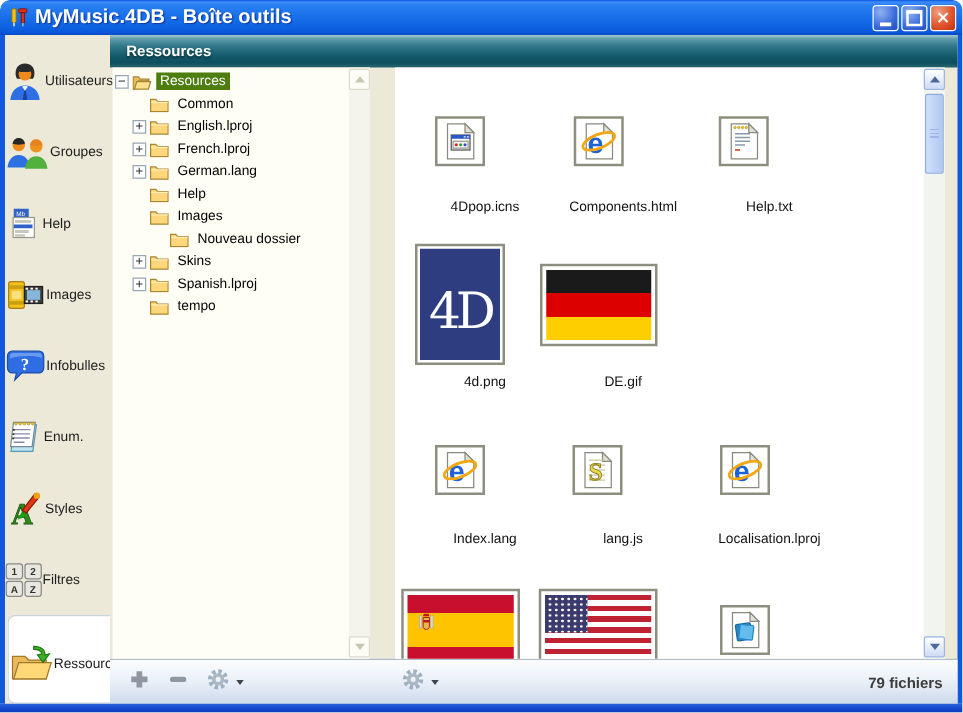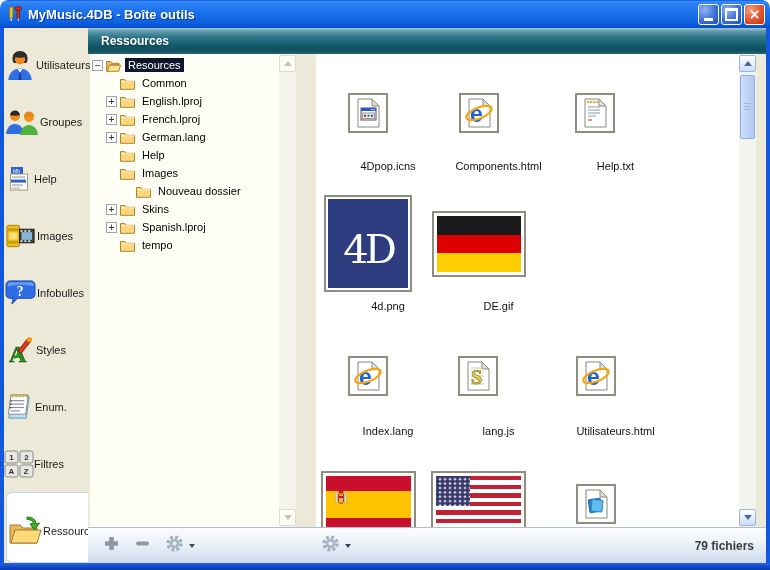--- a/index.html
+++ b/index.html
@@ -5,21 +5,21 @@
   html,body{margin:0;padding:0;}
   body{width:770px;height:570px;overflow:hidden;position:relative;background:#fff;
        font-family:"Liberation Sans",sans-serif;cursor:default;-webkit-font-smoothing:antialiased;}
   .window{position:absolute;inset:0;display:flex;flex-direction:column;border-radius:8px 8px 0 0;overflow:hidden;}
 
   
   .titlebar{height:28px;flex:none;display:flex;align-items:center;padding:0 5px 0 7px;
     background:linear-gradient(180deg,#0a55e4 0%,#3d8df8 6%,#2a80f2 14%,#1a71ea 45%,#0d61e0 80%,#0a55d8 94%,#0947c0 100%);
     border-radius:7px 7px 0 0;}
   .app-icon{display:flex;margin-right:5px;}
-  .title-text{color:#fff;font-weight:bold;font-size:13px;text-shadow:1px 1px 1px #1038a0;}
+  .title-text{color:#fff;font-weight:bold;font-size:16px;text-shadow:1px 1px 1px #1038a0;}
   .win-controls{margin-left:auto;display:flex;gap:2px;}
   .wbtn{width:21px;height:21px;border-radius:3px;border:1px solid #fff;box-sizing:border-box;
         display:flex;align-items:center;justify-content:center;}
   .wbtn.min,.wbtn.max{background:radial-gradient(circle at 30% 25%,#8fb2f2,#3a6ad8 60%,#2050c0);}
   .wbtn.close{background:radial-gradient(circle at 30% 25%,#f0a080,#e0552e 55%,#c03010);}
   .wbtn.min{align-items:flex-end;}
   .glyph-min{width:9px;height:3px;background:#fff;margin-bottom:3px;}
   .glyph-max{width:9px;height:8px;border:2px solid #fff;border-top-width:3px;box-sizing:content-box;}
   .glyph-close{color:#fff;font-size:14px;font-weight:bold;line-height:1;font-family:"DejaVu Sans",sans-serif;}
 
@@ -45,21 +45,21 @@
   
   .panels{flex:1;display:flex;min-height:0;}
   .tree-panel{width:206px;flex:none;margin-left:2px;background:#fffef4;position:relative;overflow:hidden;}
   .tree-rows{padding-top:2px;}
   .tree-row{height:18px;display:flex;align-items:center;font-size:11px;color:#000;}
   .exp{width:11px;height:11px;flex:none;margin-right:3px;box-sizing:border-box;text-align:center;
        font-family:"DejaVu Sans Mono",monospace;font-size:10px;line-height:9px;color:#333;}
   .exp.has{border:1px solid #98a6b6;background:#fff;}
   .tree-folder{flex:none;margin-right:4px;display:flex;}
   .tree-label{padding:1px 3px;white-space:nowrap;}
-  .tree-label.sel{background:#0f172a;color:#fff;}
+  .tree-label.sel{background:#4d7c0f;color:#fff;}
   .gap{width:20px;flex:none;}
   .content-panel{flex:1;background:#fff;position:relative;overflow:hidden;margin-right:10px;}
   .file-grid{position:absolute;top:0;left:0;right:17px;bottom:0;overflow:hidden;}
 
   
   .vscroll{position:absolute;top:0;right:0;bottom:0;width:17px;}
   .vscroll.pale{background:#f5f4ec;}
   .vscroll.blue{background:#f2f4ef;}
   .sbtn{position:absolute;left:0;width:17px;height:17px;border-radius:2px;box-sizing:border-box;
         display:flex;align-items:center;justify-content:center;}
@@ -81,21 +81,21 @@
   .cell{display:flex;flex-direction:column;align-items:center;}
   .thumbwrap{display:flex;align-items:center;justify-content:center;}
   .r1 .cell{padding-top:38px;} .r1 .thumbwrap{height:42px;} .r1 .flabel{margin-top:26px;}
   .r2 .cell{padding-top:22px;} .r2 .thumbwrap{height:97px;} .r2 .flabel{margin-top:8px;}
   .r3 .cell{padding-top:42px;} .r3 .thumbwrap{height:42px;} .r3 .flabel{margin-top:28px;}
   .r4 .cell{padding-top:33px;} .r4 .thumbwrap{height:66px;}
   .flabel{font-size:11px;color:#111;height:13px;white-space:nowrap;margin-left:40px;}
   .thumb{box-sizing:border-box;background:#fff;border:2px solid #8e8e80;
          display:flex;align-items:center;justify-content:center;}
   .t-icns,.t-html,.t-txt,.t-js,.t-doc-note{width:40px;height:40px;}
-  .t-image-4d{width:88px;height:97px;padding:2px;}
+  .t-image-4d{width:72px;height:97px;padding:2px;}
   .inner-4d{width:100%;height:100%;background:#2e3c80;color:#fff;font-family:"DejaVu Serif",serif;
     font-size:40px;display:flex;align-items:center;justify-content:center;letter-spacing:-4px;padding-top:10px;box-sizing:border-box;}
   .t-flag-de,.t-flag-fr{width:94px;height:66px;padding:3px;}
   .t-flag-es,.t-flag-us{width:95px;height:66px;padding:3px;}
   .flag{width:100%;height:100%;position:relative;overflow:hidden;}
   .flag-de{background:linear-gradient(180deg,#1a1a1a 0 33.4%,#dd0000 33.4% 66.7%,#ffce00 66.7% 100%);}
   .flag-fr{background:linear-gradient(90deg,#253e6d 0 33.4%,#fff 33.4% 66.7%,#d5283c 66.7% 100%);}
   .flag-es{background:linear-gradient(180deg,#c8102e 0 26%,#ffc400 26% 75%,#c8102e 75% 100%);}
   .flag-es .emblem{position:absolute;left:9px;top:13px;display:flex;}
   .flag-us{background:repeating-linear-gradient(180deg,#bf2333 0 4.3px,#fff 4.3px 8.6px);}
@@ -210,31 +210,20 @@
             <svg width="33" height="29" viewBox="0 0 34 30">
               <path d="M6 3h22c2.2 0 4 1.8 4 4v10c0 2.2-1.8 4-4 4H14l-6 6 1.5-6H6c-2.2 0-4-1.8-4-4V7c0-2.2 1.8-4 4-4z" fill="#2e6de4" stroke="#1a4ba8"></path>
               <path d="M6 4.5h22c1.4 0 2.5 1 2.5 2.2v2C26 6.5 12 6.2 4 9V7c0-1.4 1-2.5 2-2.5z" fill="#7ba6f0" opacity=".8"></path>
               <text x="13" y="18.5" font-size="14" font-weight="bold" fill="#fff" font-family="serif">?</text>
             </svg>
           </span>
           <span class="sb-label">Infobulles</span>
         </div>
         <div class="sb-item">
           <span class="sb-icon">
-            <svg width="32" height="32" viewBox="0 0 32 32">
-              <text x="5" y="28" font-size="24" font-weight="bold" font-family="serif" fill="#2e8a1a" stroke="#145008" stroke-width=".6">A</text>
-              <path d="M24 4 14 17l3 2.4L27 7z" fill="#e03818" stroke="#901c08"></path>
-              <path d="M13.6 18.2l-3.6 6.6 6.6-2.6z" fill="#18a018"></path>
-              <circle cx="25.5" cy="5.5" r="2.6" fill="#f0a018"></circle>
-            </svg>
-          </span>
-          <span class="sb-label">Styles</span>
-        </div>
-        <div class="sb-item">
-          <span class="sb-icon">
             <svg width="31" height="29" viewBox="0 0 32 30">
               <path d="M8 5h18l-3 22H5z" fill="#bce4f2" stroke="#5898b4"></path>
               <path d="M7 3h18l-2.6 20H4.6z" fill="#fff" stroke="#778899"></path>
               <g fill="#e8c428" stroke="#a8861c" stroke-width=".5">
                 <circle cx="9" cy="4" r="1.2"></circle>
                 <circle cx="12.5" cy="4" r="1.2"></circle>
                 <circle cx="16" cy="4" r="1.2"></circle>
                 <circle cx="19.5" cy="4" r="1.2"></circle>
                 <circle cx="23" cy="4" r="1.2"></circle>
               </g>
@@ -248,20 +237,31 @@
                 <path d="M6.5 9.2h1.6"></path>
                 <path d="M6.2 12.7h1.6"></path>
                 <path d="M5.9 16.2h1.6"></path>
               </g>
             </svg>
           </span>
           <span class="sb-label">Enum.</span>
         </div>
         <div class="sb-item">
           <span class="sb-icon">
+            <svg width="32" height="32" viewBox="0 0 32 32">
+              <text x="5" y="28" font-size="24" font-weight="bold" font-family="serif" fill="#2e8a1a" stroke="#145008" stroke-width=".6">A</text>
+              <path d="M24 4 14 17l3 2.4L27 7z" fill="#e03818" stroke="#901c08"></path>
+              <path d="M13.6 18.2l-3.6 6.6 6.6-2.6z" fill="#18a018"></path>
+              <circle cx="25.5" cy="5.5" r="2.6" fill="#f0a018"></circle>
+            </svg>
+          </span>
+          <span class="sb-label">Styles</span>
+        </div>
+        <div class="sb-item">
+          <span class="sb-icon">
             <svg width="30" height="28" viewBox="0 0 30 28">
               <g font-family="sans-serif" font-size="8" font-weight="bold">
                 <rect x="1" y="1" width="13" height="12" rx="2" fill="#e8e8e0" stroke="#888"></rect>
                 <text x="5.2" y="10" fill="#333">1</text>
                 <rect x="16" y="1" width="13" height="12" rx="2" fill="#e8e8e0" stroke="#888"></rect>
                 <text x="20.2" y="10" fill="#333">2</text>
                 <rect x="1" y="15" width="13" height="12" rx="2" fill="#e8e8e0" stroke="#888"></rect>
                 <text x="4.6" y="24" fill="#333">A</text>
                 <rect x="16" y="15" width="13" height="12" rx="2" fill="#e8e8e0" stroke="#888"></rect>
                 <text x="19.8" y="24" fill="#333">Z</text>
@@ -528,21 +528,21 @@
                   <div class="thumbwrap">
                     <div class="thumb t-html">
                       <svg width="32" height="32" viewBox="0 0 32 32">
                         <path d="M6 2h14l7 7v21H6z" fill="#fff" stroke="#8a8a7e"></path>
                         <path d="M20 2l7 7h-7z" fill="#e0e0d4" stroke="#8a8a7e"></path>
                         <text x="7" y="25" font-size="23" font-weight="bold" fill="#1e62d8" font-family="sans-serif">e</text>
                         <ellipse cx="16" cy="16" rx="13.5" ry="5.5" fill="none" stroke="#f2a712" stroke-width="2.2" transform="rotate(-22 16 16)"></ellipse>
                       </svg>
                     </div>
                   </div>
-                  <div class="flabel">Utilisateurs.html</div>
+                  <div class="flabel">Localisation.lproj</div>
                 </div>
               </div>
               <div class="file-row r4">
                 <div class="cell">
                   <div class="thumbwrap">
                     <div class="thumb t-flag-es">
                       <div class="flag flag-es">
                         <span class="emblem">
                           <svg width="12" height="17" viewBox="0 0 12 16">
                             <rect x="0.5" y="3" width="2" height="10" fill="#d8d8d0" stroke="#a8a89c" stroke-width=".5"></rect>

